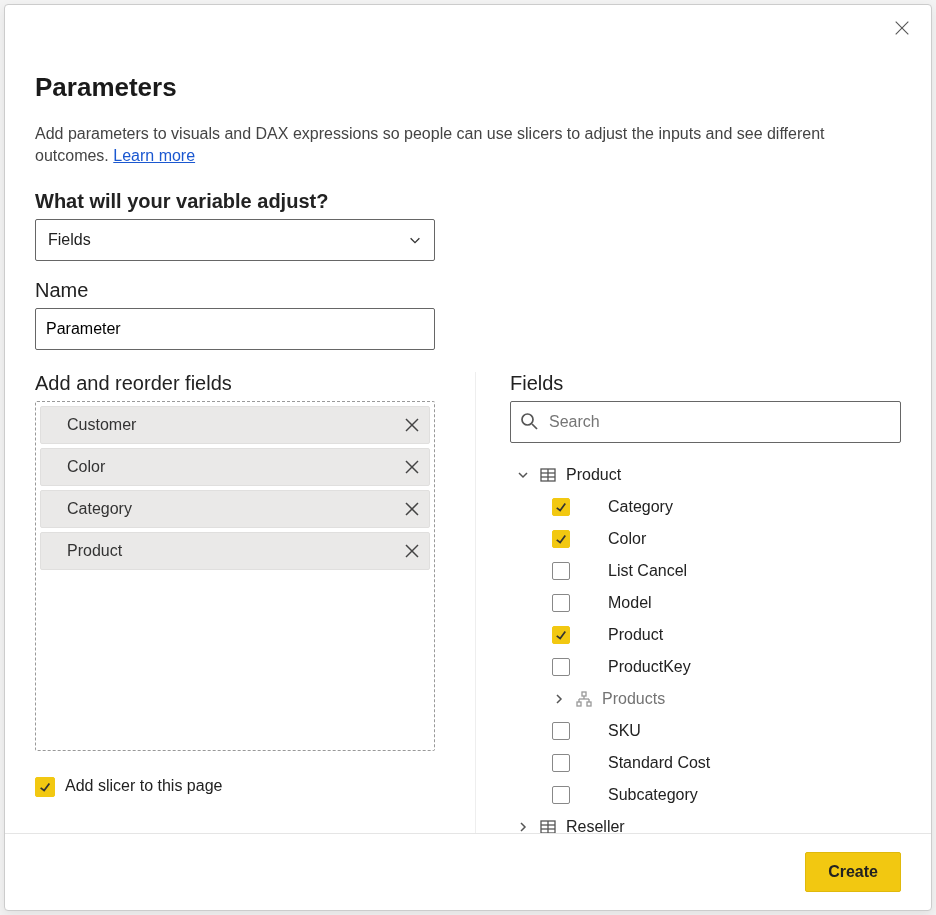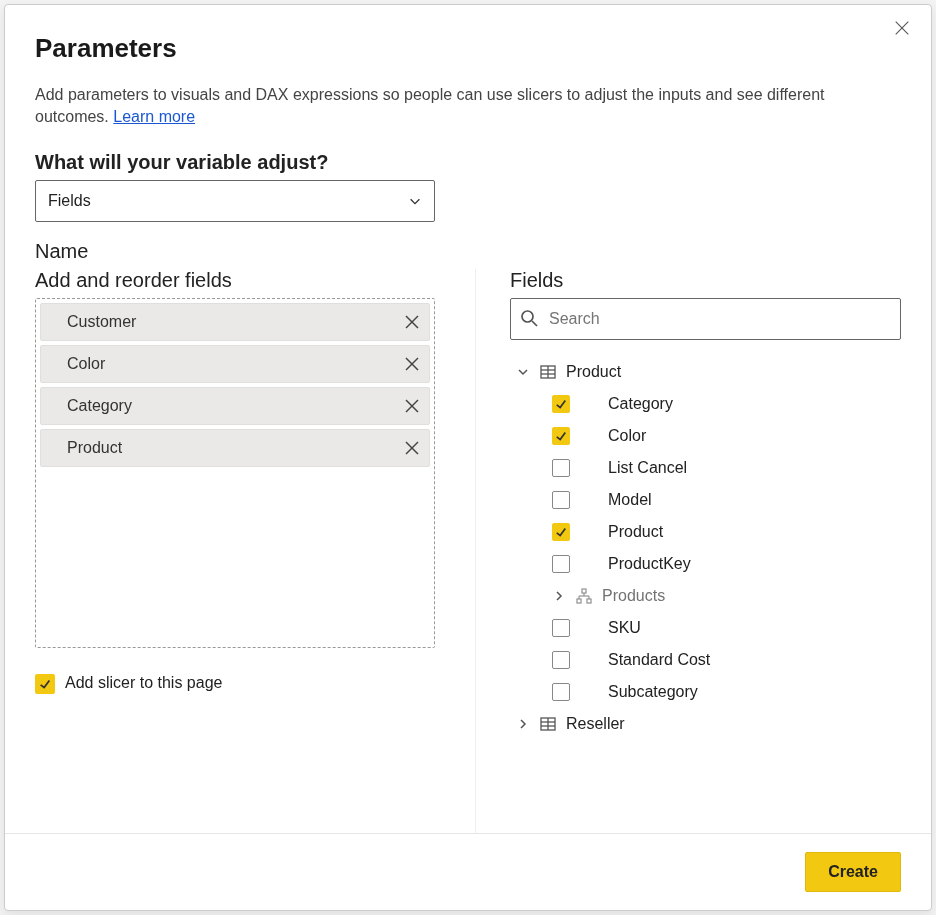--- a/index.html
+++ b/index.html
@@ -22,20 +22,21 @@
     cursor:pointer;
     color:#333;
   }
   .close-x svg { width:18px; height:18px; stroke:#555; stroke-width:1.2; }
   .content {
     flex:1;
     overflow:hidden;
     padding: 24px 30px 0 30px;
     display:flex;
     flex-direction:column;
+    margin-top:39px;
   }
   h1.title { font-size:26px; font-weight:700; margin:4px 0 20px 0; color:#1a1a1a;}
   p.desc { font-size:16px; margin:0 0 22px 0; color:#444; line-height:1.4;}
   a.learn { color:#1a57d0; text-decoration:underline; cursor:pointer;}
   .label { font-size:20px; margin-bottom:6px; font-weight:500; }
   .label.bold { font-weight:700; }
   .select-wrap { position:relative; width:400px; margin-bottom:18px;}
   .select {
     width:100%; height:42px;
     border:1px solid #666;
@@ -155,20 +156,21 @@
         <span>Fields</span>
         <span class="chev">
           <svg viewBox="0 0 16 16">
               <polyline points="3,6 8,11 13,6"></polyline>
             </svg>
         </span>
       </div>
     </div>
 
     <div class="label">Name</div>
+    <input class="text-input" value="Parameter" style="">
 
     <div class="columns">
 
       <div class="col-left">
         <div class="label">Add and reorder fields</div>
         <div class="reorder-box">
           <div class="field-chip">
             <span>Customer</span>
             <span class="chip-x"><svg viewBox="0 0 18 18">
                   <line x1="3" y1="3" x2="15" y2="15"></line>

